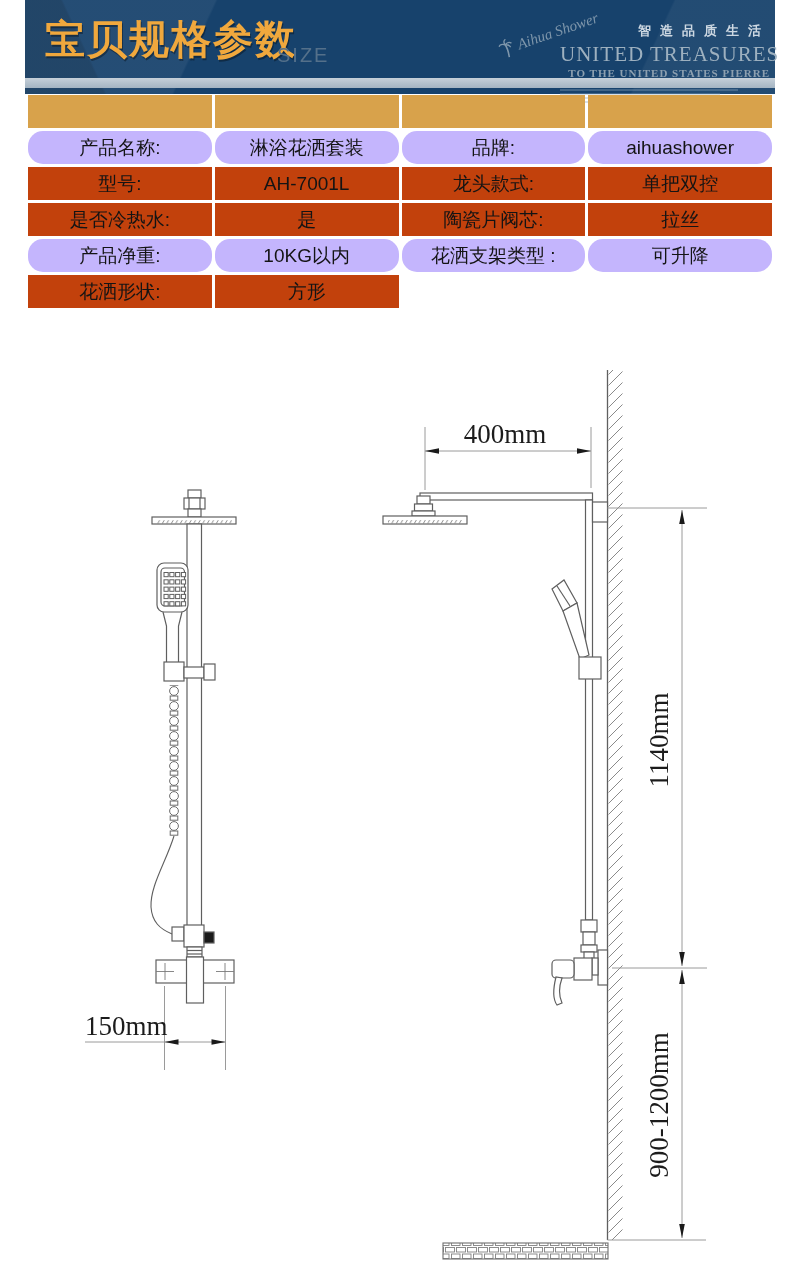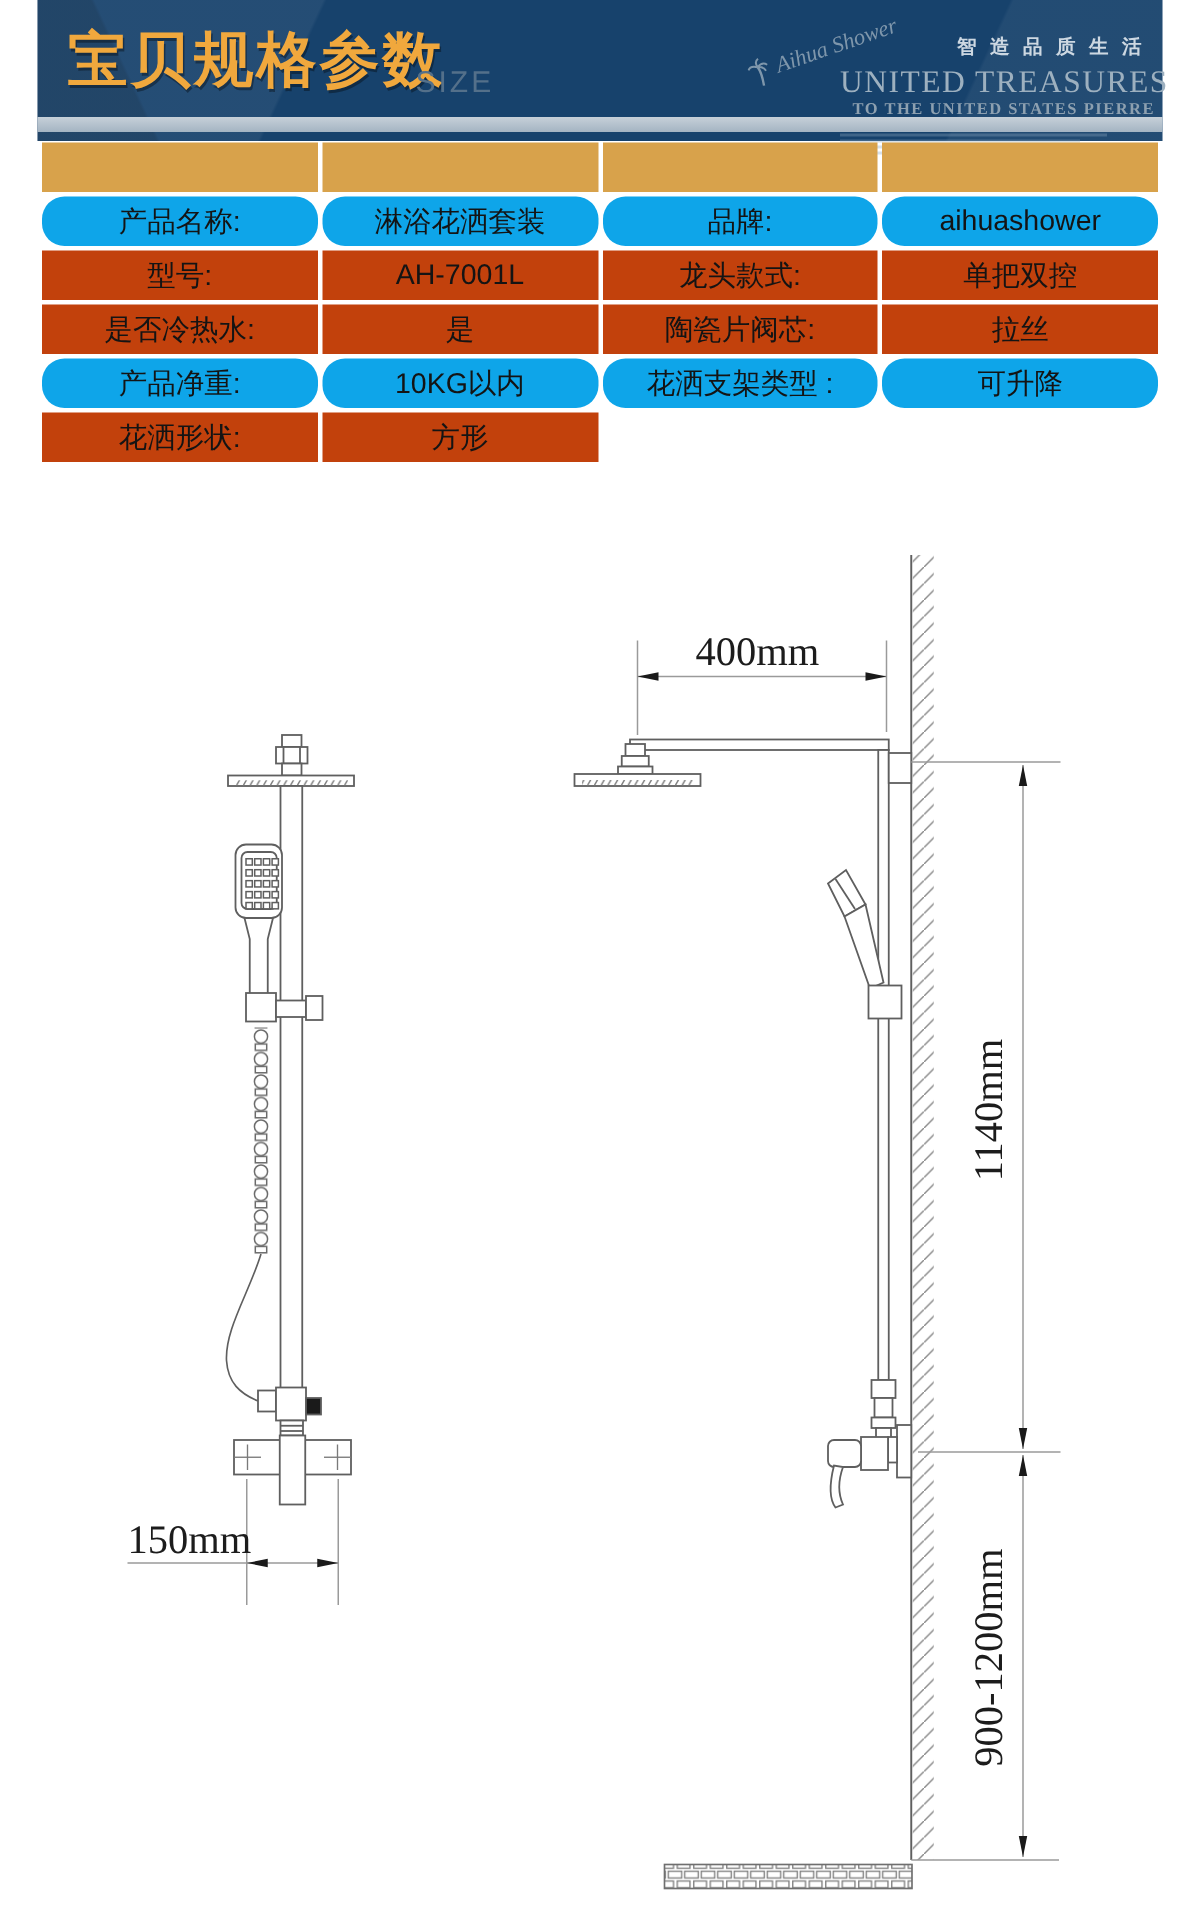--- a/index.html
+++ b/index.html
@@ -27,21 +27,21 @@
   .fineprint{margin-top:6px;}
   .fineprint div{height:2px;background:rgba(140,165,190,.35);margin-bottom:2px;}
   .fp1{width:170px;} .fp2{width:178px;} .fp3{width:160px;} .fp4{width:172px;} .fp5{width:70px;}
 
   
   table.spec{position:absolute;left:25px;top:92px;width:750px;
     border-collapse:separate;border-spacing:3px;table-layout:fixed;}
   table.spec td{text-align:center;vertical-align:middle;font-size:19px;color:#141414;
     height:33px;padding:0;overflow:hidden;white-space:nowrap;}
   td.gold{height:42px;}
-  td.light{background:#0ea5e9;border-radius:15px;}
+  td.light{background:#c4b5fd;border-radius:15px;}
   td.dark{background:#c2410c;}
   td.none{background:transparent;}
 
   
   .drawing{position:absolute;left:0;top:356px;}
   .dimtext{font-family:"Liberation Serif",serif;font-size:27px;fill:#1c1c1c;}
 </style>
 </head>
 <body>
 

